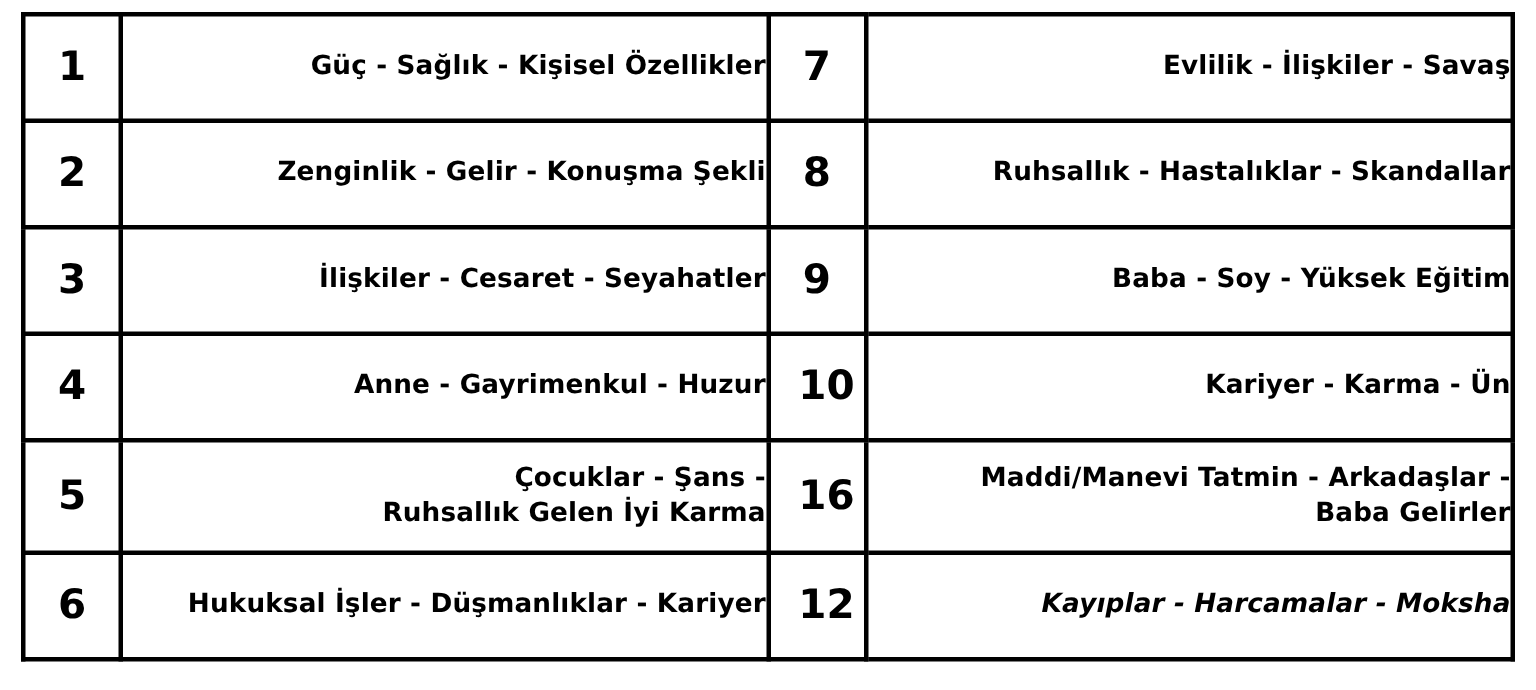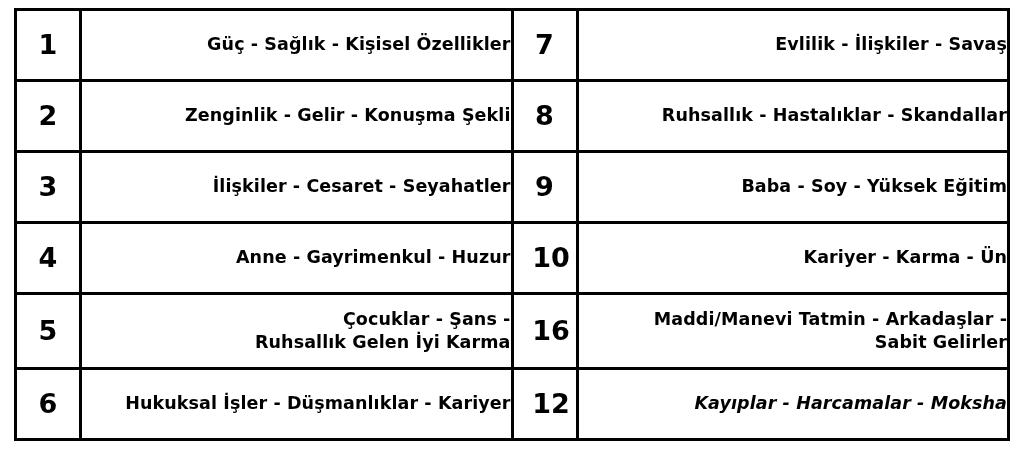--- a/index.html
+++ b/index.html
@@ -103,21 +103,21 @@
       </tr>
       <tr class="r5">
         <td class="num">5</td>
         <td class="txt">
           <span class="line2">Çocuklar - Şans -</span>
           <span class="line2">Ruhsallık Gelen İyi Karma</span>
         </td>
         <td class="num wide">16</td>
         <td class="txt right-col">
           <span class="line2">Maddi/Manevi Tatmin - Arkadaşlar -</span>
-          <span class="line2">Sabit Gelirler</span>
+          <span class="line2">Baba Gelirler</span>
         </td>
       </tr>
       <tr class="r6">
         <td class="num">6</td>
         <td class="txt">Hukuksal İşler - Düşmanlıklar - Kariyer</td>
         <td class="num wide">12</td>
         <td class="txt right-col"><span class="indent">Kayıplar - Harcamalar - Moksha</span></td>
       </tr>
     </tbody>
   </table>

